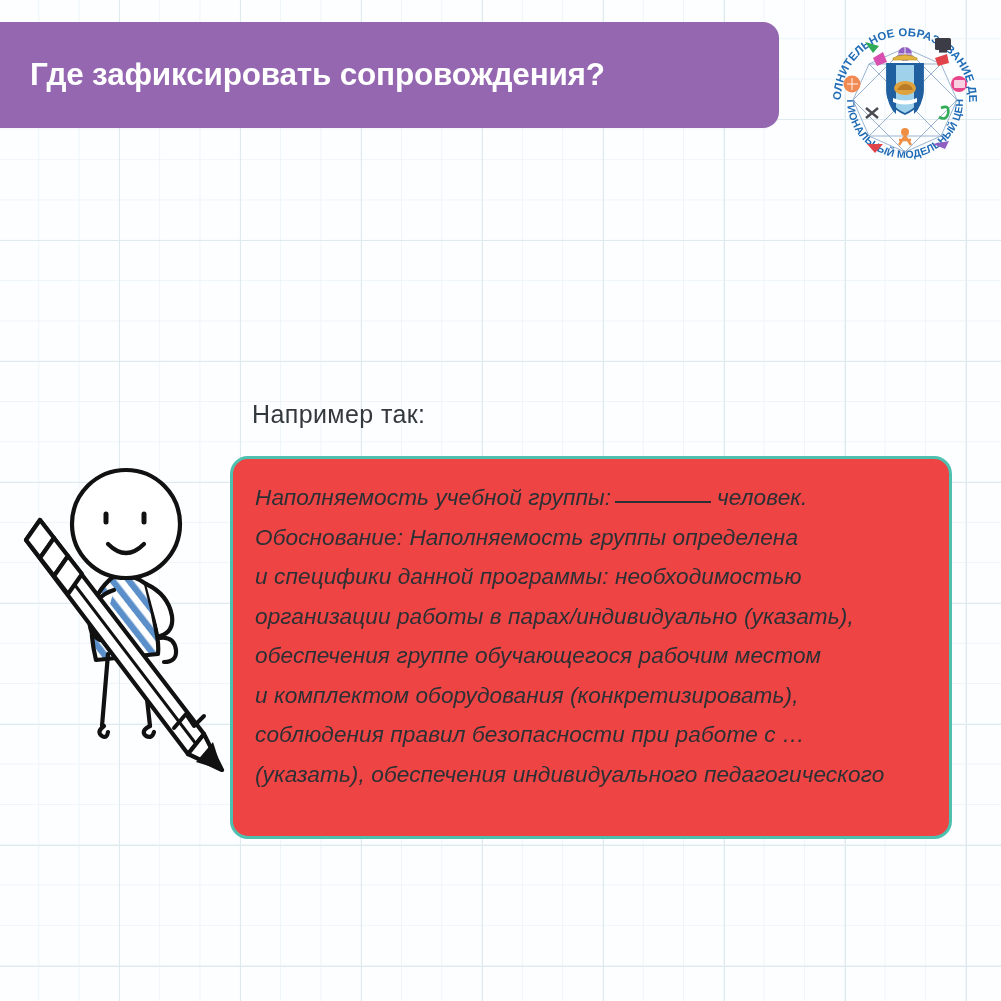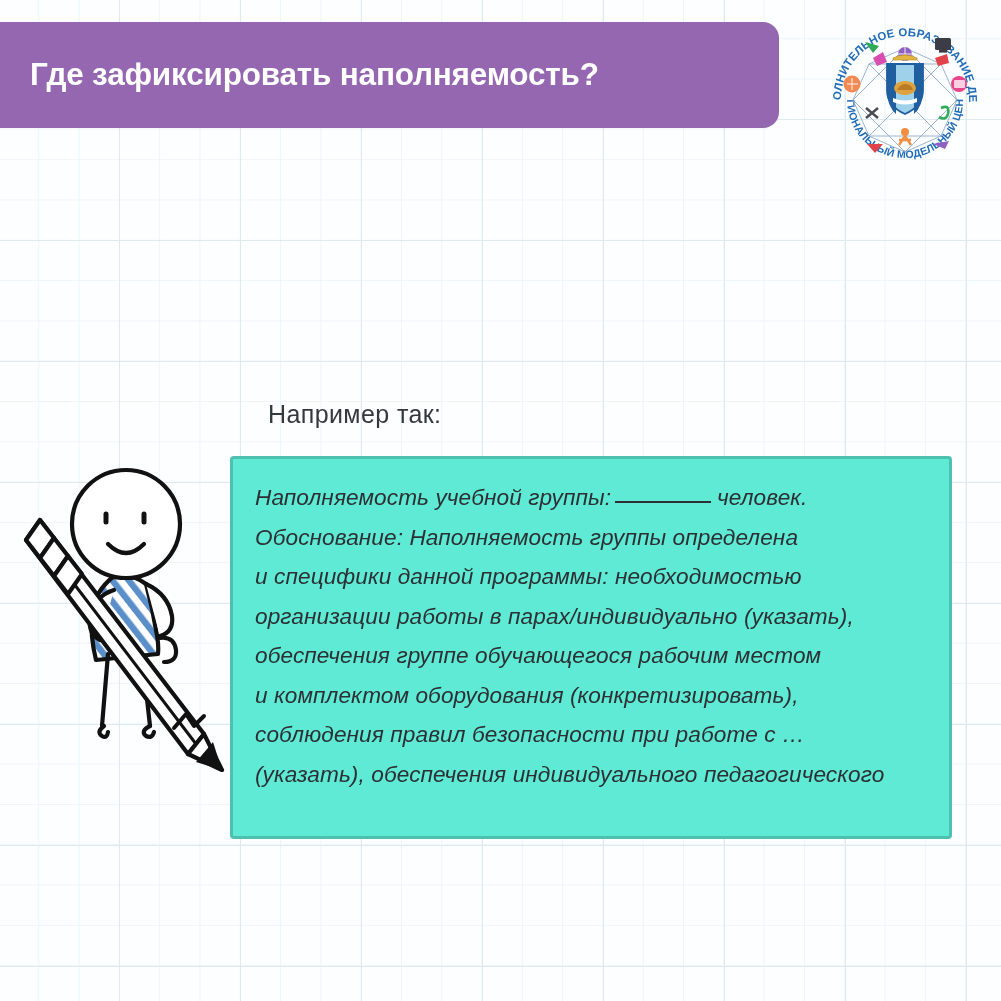--- a/index.html
+++ b/index.html
@@ -88,39 +88,39 @@
     font-weight: 700;
     font-size: 26.5px;
     line-height: 41px;
     letter-spacing: -0.1px;
   }
   .lead .lead-line { display: block; white-space: nowrap; }
 
   
   .example-caption {
     position: absolute;
-    left: 268px;
+    left: 252px;
     top: 400px;
     color: #33383d;
     font-family: "Liberation Sans", sans-serif;
     font-weight: 400;
     font-size: 25px;
     letter-spacing: 0.4px;
   }
 
   
   .example-box {
     position: absolute;
     left: 230px;
     top: 456px;
     width: 722px;
     height: 383px;
-    background-color: #5eead4;
+    background-color: #ef4444;
     border: 3.2px solid #4dc0b0;
-    border-radius: 4px;
+    border-radius: 18px;
     box-sizing: border-box;
   }
   .example-text {
     position: absolute;
     left: 22px;
     top: 19px;
     right: 10px;
     color: #2c3034;
     font-family: "Liberation Sans", sans-serif;
     font-style: italic;
@@ -149,21 +149,21 @@
   .figure svg { display: block; width: 232px; height: 398px; }
 </style>
 </head>
 <body>
 
 <div class="page">
 
   <div class="grid-bg"></div>
 
   <div class="header-banner">
-    <div class="header-title">Где зафиксировать наполняемость?</div>
+    <div class="header-title">Где зафиксировать сопровождения?</div>
   </div>
 
   <div class="logo">
     <svg viewBox="0 0 164 164" xmlns="http://www.w3.org/2000/svg">
       <defs>
         <path id="arcTop" d="M 18,88 A 64,64 0 0 1 146,88" fill="none"></path>
         <path id="arcBottom" d="M 24,88 A 58,58 0 0 0 140,88" fill="none"></path>
       </defs>
 
       <circle cx="82" cy="88" r="62" fill="none" stroke="#ffffff" stroke-width="0"></circle>

